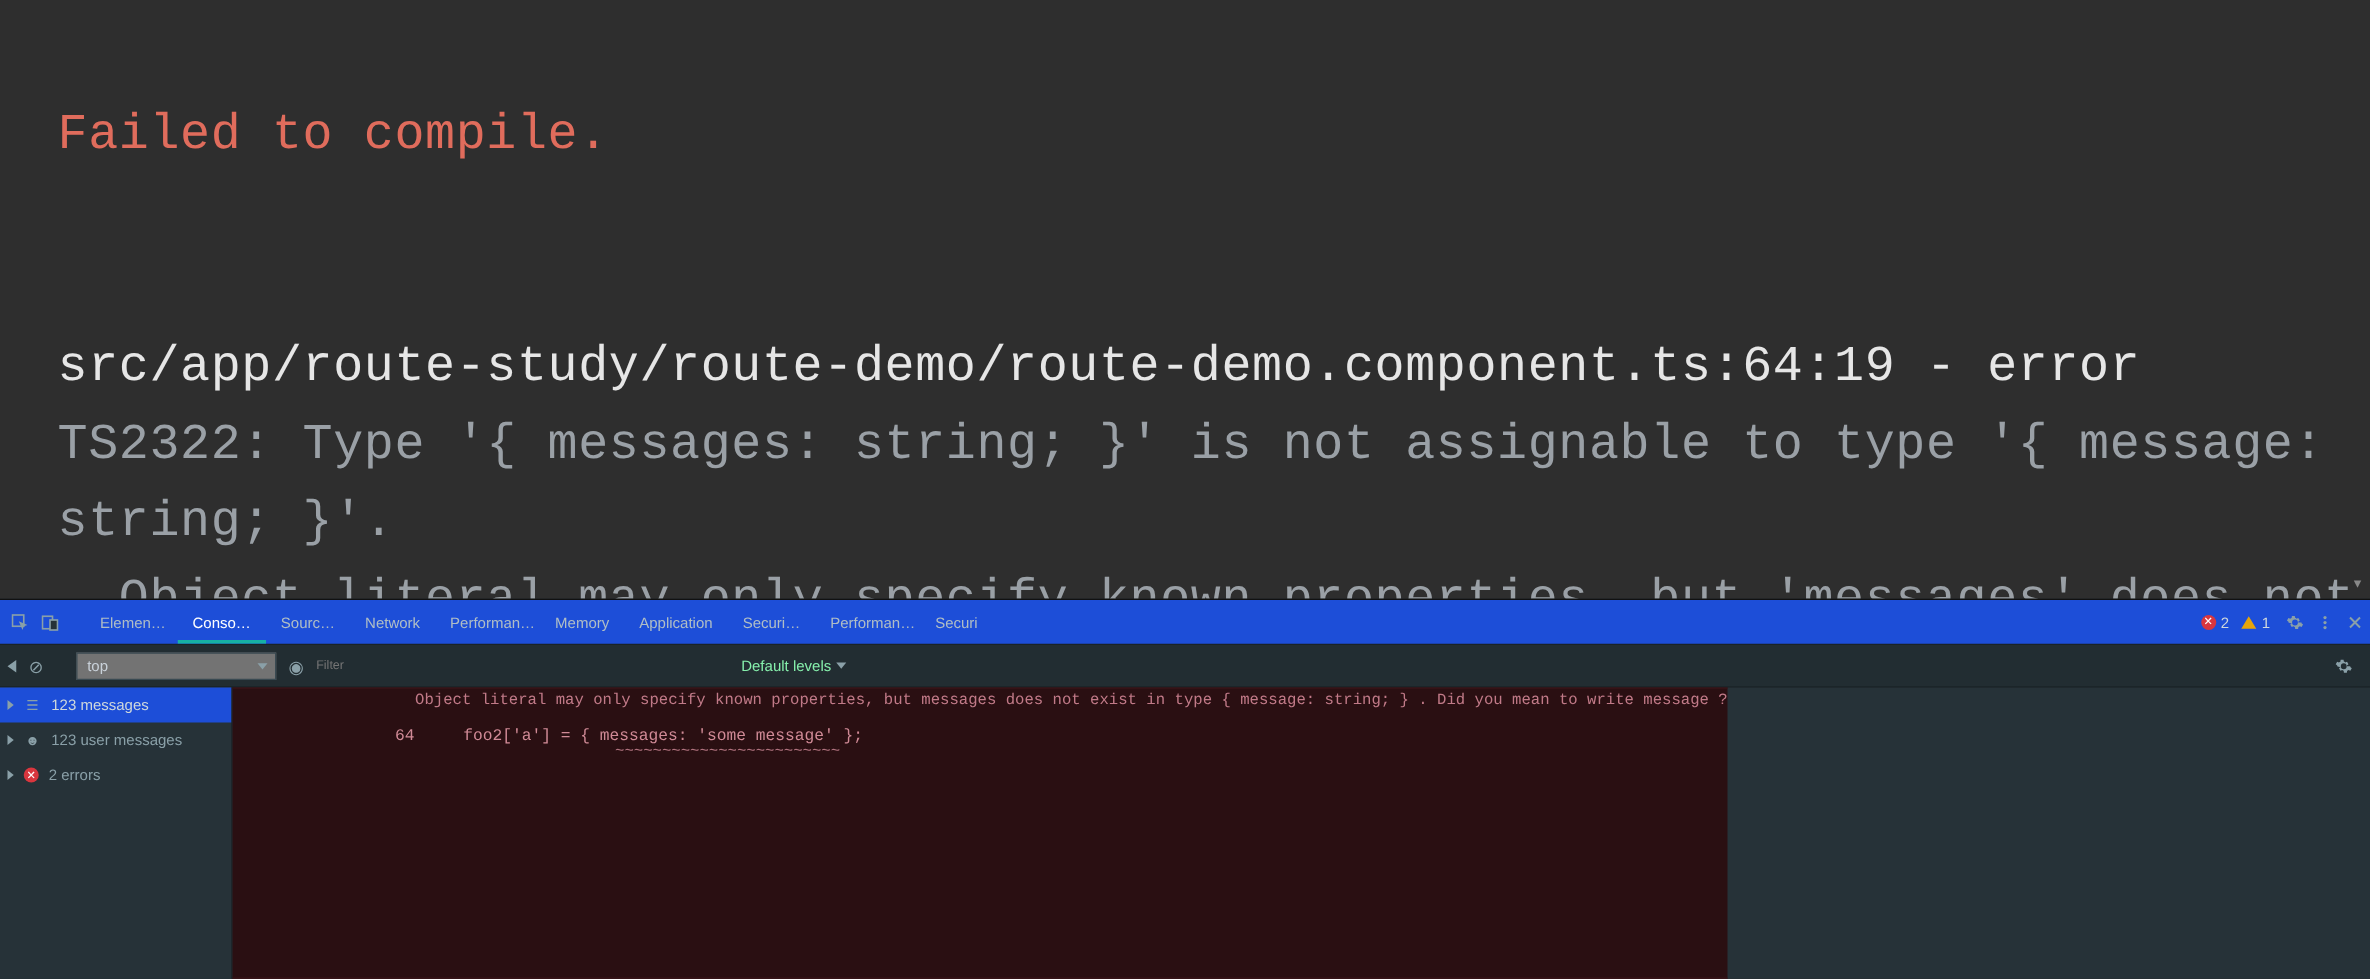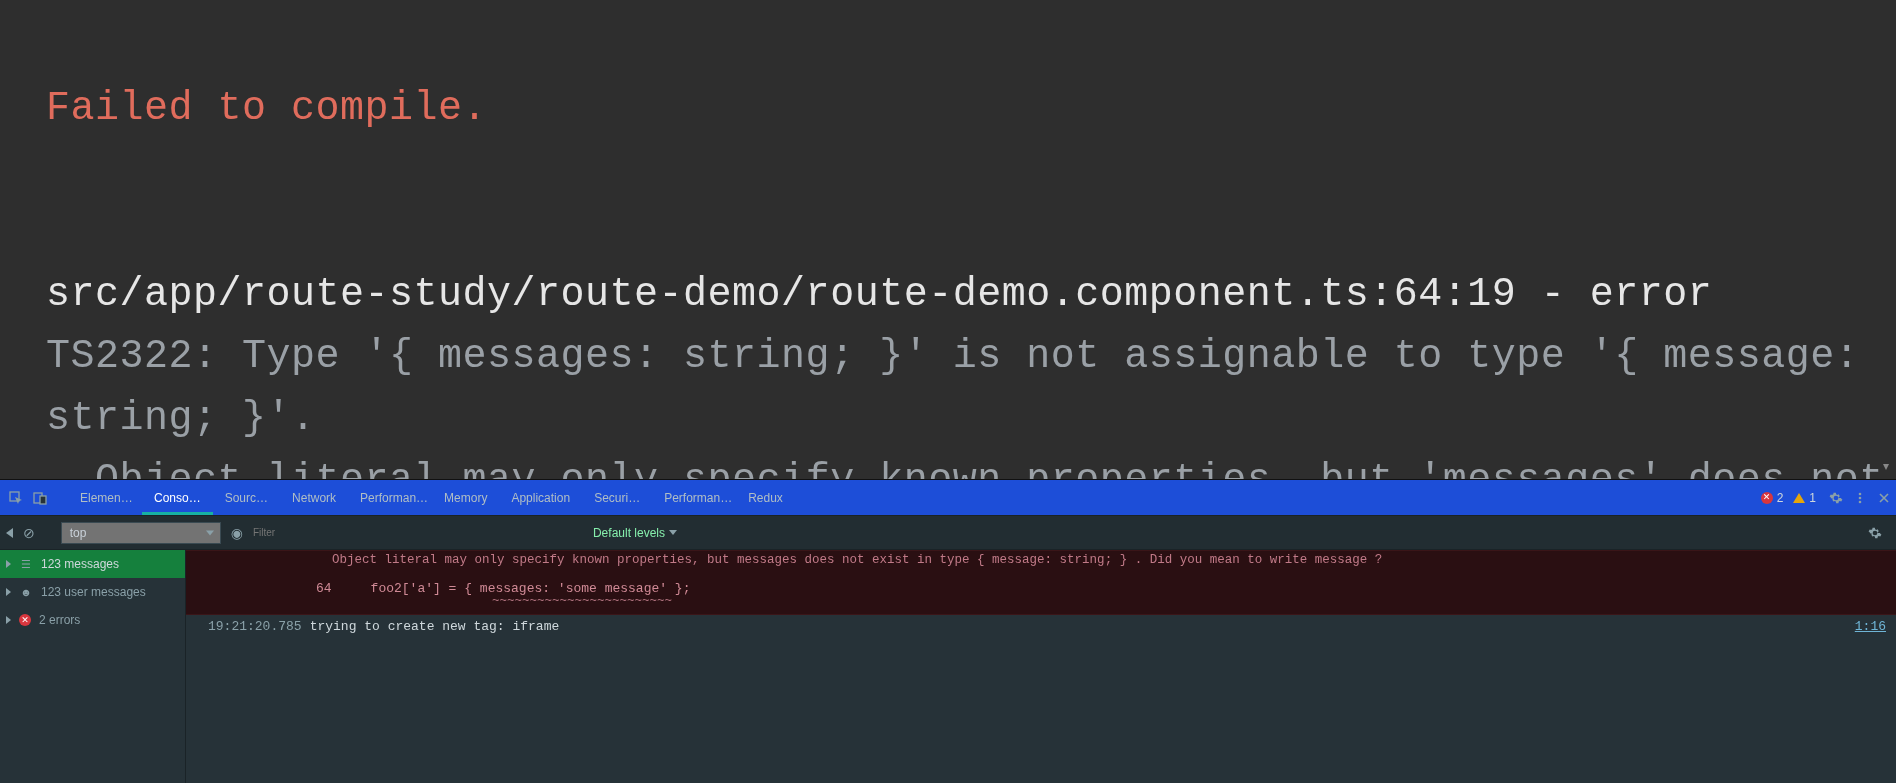--- a/index.html
+++ b/index.html
@@ -175,33 +175,33 @@
     height:28px;
     padding-left:6px;
     gap:8px;
     border-bottom:0px solid transparent;
     white-space: nowrap;
   }
   .sb-row .caret-r {
     width:0;height:0;border-top:4px solid transparent;border-bottom:4px solid transparent;border-left:5px solid #8aa0a8;
   }
   .sb-row.active {
-    background:#15803d;
+    background:#1d4ed8;
     color:#cfd8dc;
     text-align:right;
   }
   .sb-ic { width:14px; text-align:center; display:inline-block; }
   .sb-lines::before { content:"☰"; color:#8aa0a8; font-size:11px; }
   .sb-user::before  { content:"☻"; color:#8aa0a8; font-size:11px; }
   .sb-err .circ-red { width:12px;height:12px; }
 
   .console-body {
     flex:1;
     display:flex;
-    flex-direction:column;
+    flex-direction:row;
     min-width:0;
     font-family: Consolas, "Courier New", monospace;
     font-size:13px;
   }
   .err-block {
     background:#2a0f12;
     color:#bf7a8a;
     padding:2px 0 6px 0;
     border-top:1px solid #3a1518;
     border-bottom:1px solid #3a1518;
@@ -274,21 +274,21 @@
     <div style="width:16px"></div>
     <div class="tab elements">Elemen…</div>
     <div class="tab active">Conso…</div>
     <div class="tab sources">Sourc…</div>
     <div class="tab">Network</div>
     <div class="tab perf">Performan…</div>
     <div class="tab">Memory</div>
     <div class="tab">Application</div>
     <div class="tab secur">Securi…</div>
     <div class="tab light">Performan…</div>
-    <div class="tab">Redux</div>
+    <div class="tab">Securi</div>
     <div class="spacer"></div>
     <div class="counters">
       <span class="badge">
         <span class="circ-red">✕</span>
         <span>2</span>
       </span>
       <span class="badge">
         <span class="tri-yellow"></span>
         <span>1</span>
       </span>
@@ -352,21 +352,16 @@
         <span>2 errors</span>
       </div>
     </div>
 
     <div class="console-body">
       <div class="err-block">
         <div class="err-line1">Object literal may only specify known properties, but  messages  does not exist in type  { message: string; } . Did you mean to write  message ?</div>
         <div class="err-line2">64     foo2['a'] = { messages: 'some message' };</div>
         <div class="err-tilde">~~~~~~~~~~~~~~~~~~~~~~~~</div>
       </div>
-      <div class="log-line">
-        <span class="log-ts">19:21:20.785</span>
-        <span class="log-msg">trying to create new tag: iframe</span>
-        <span class="log-src">1:16</span>
-      </div>
     </div>
 
   </div>
 </div>
 
 </body></html>

